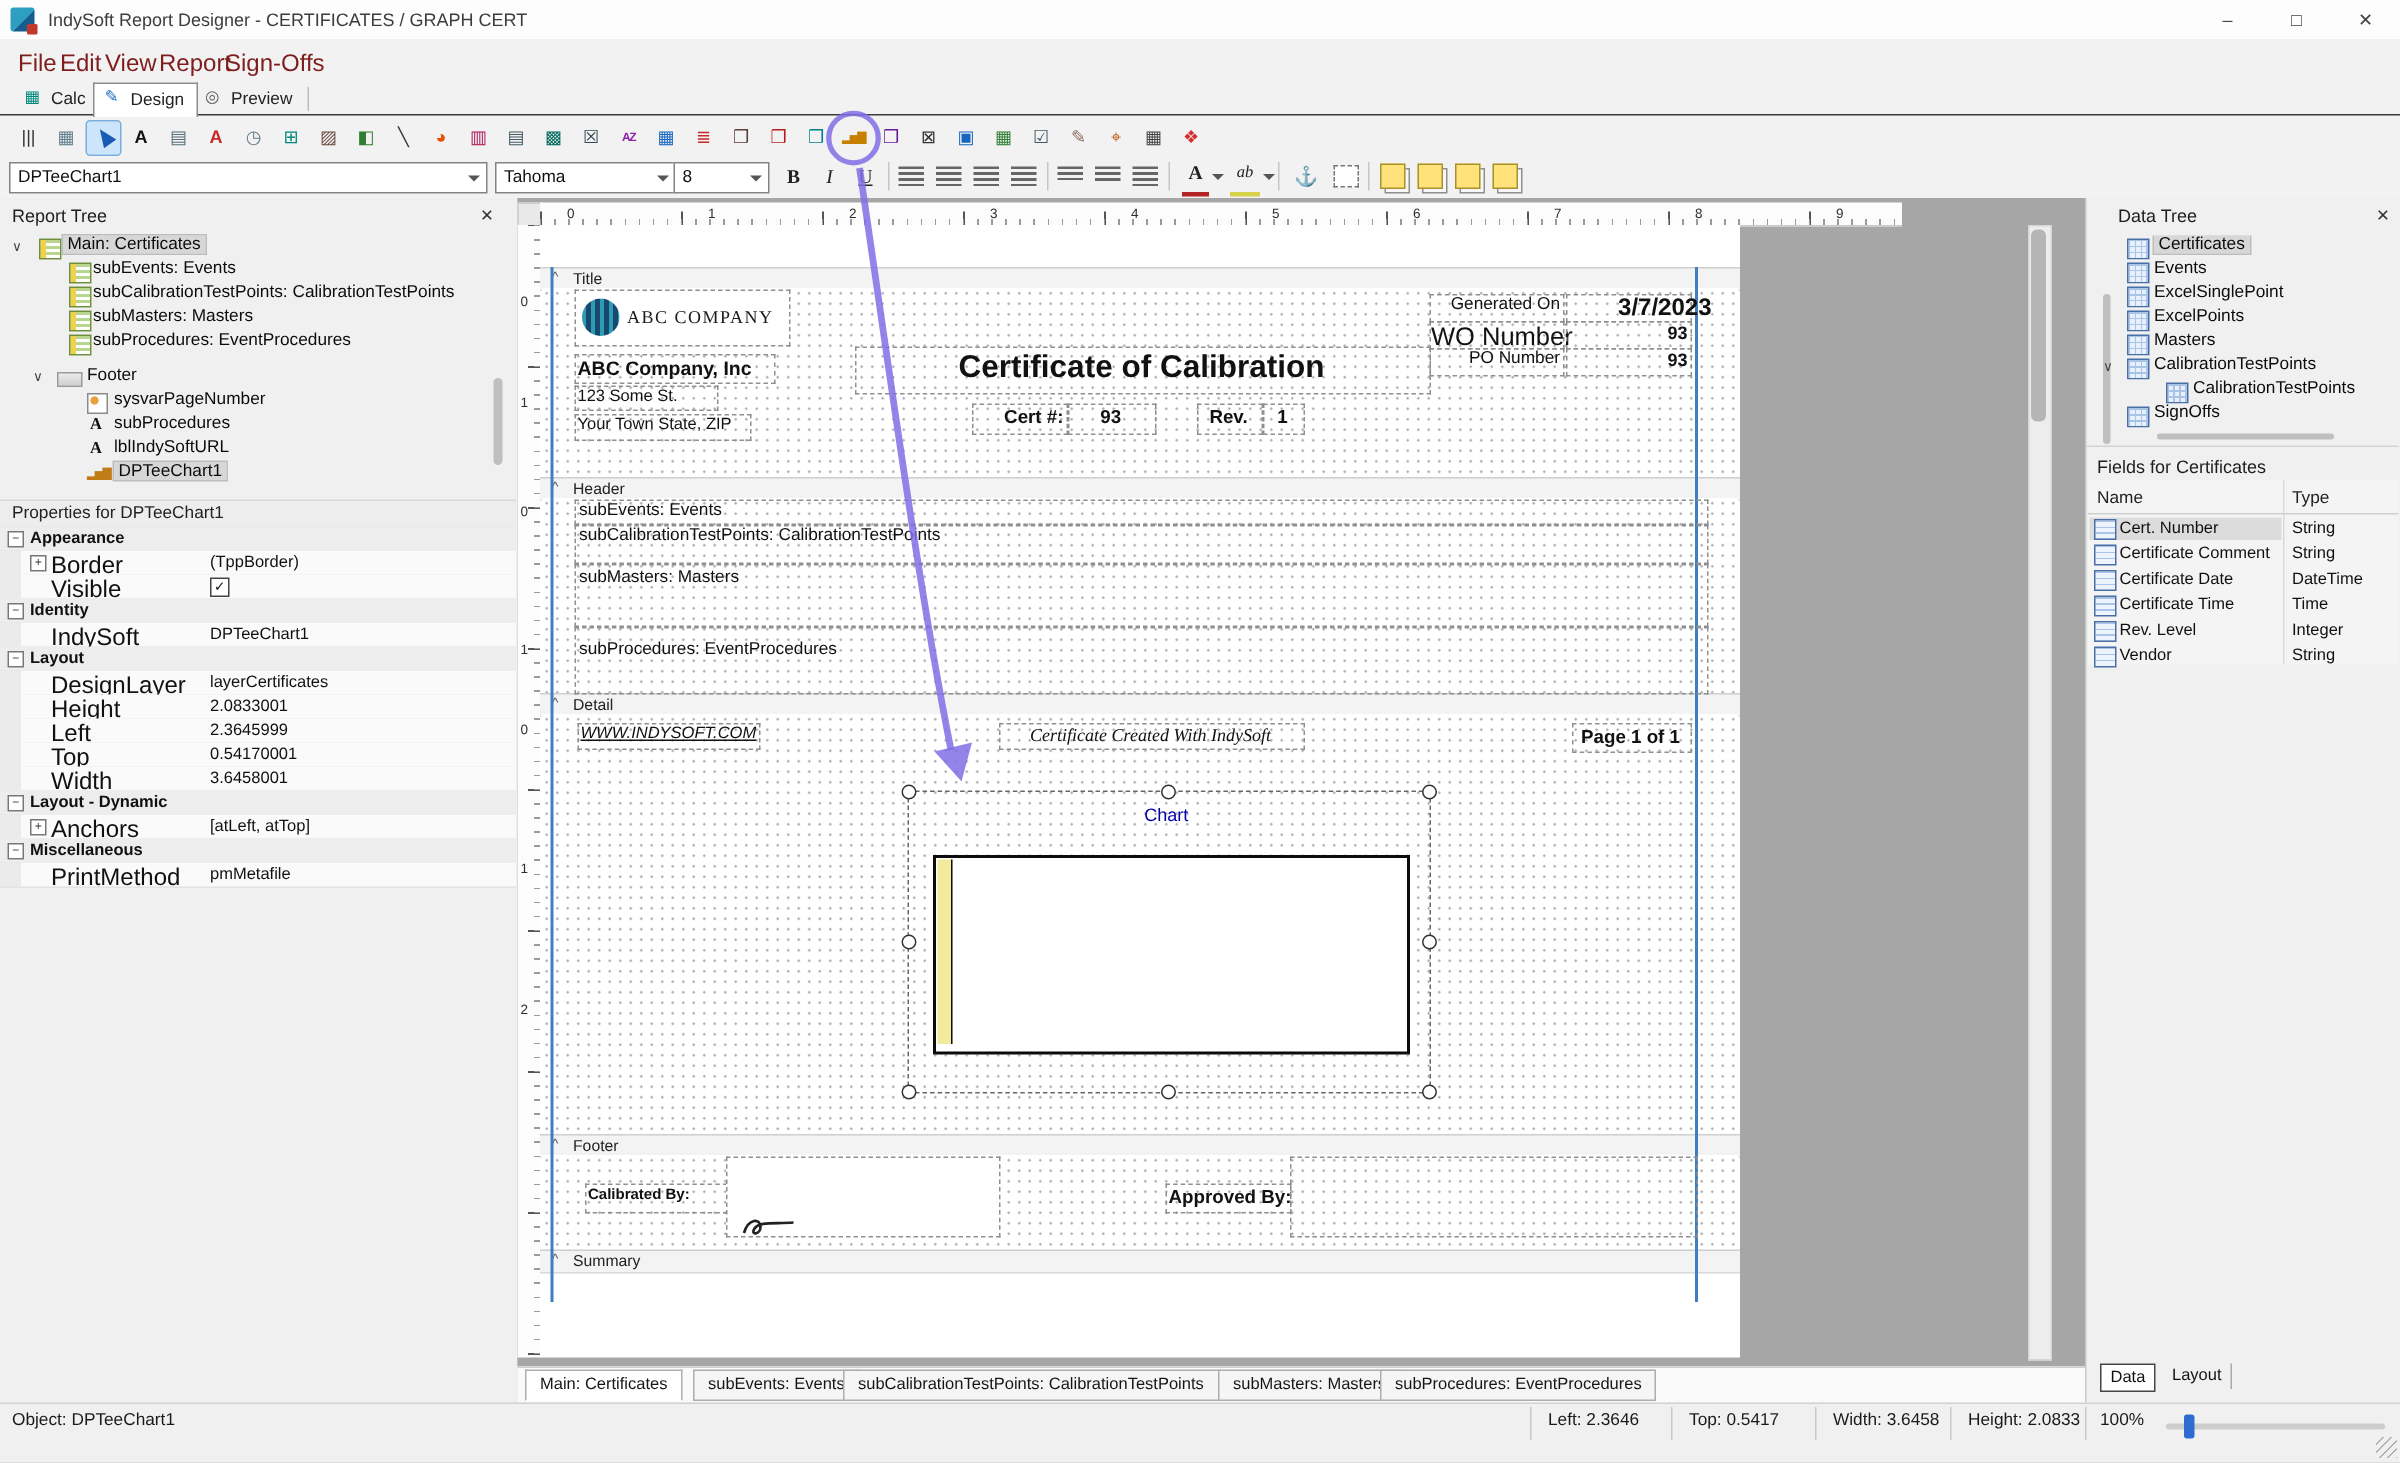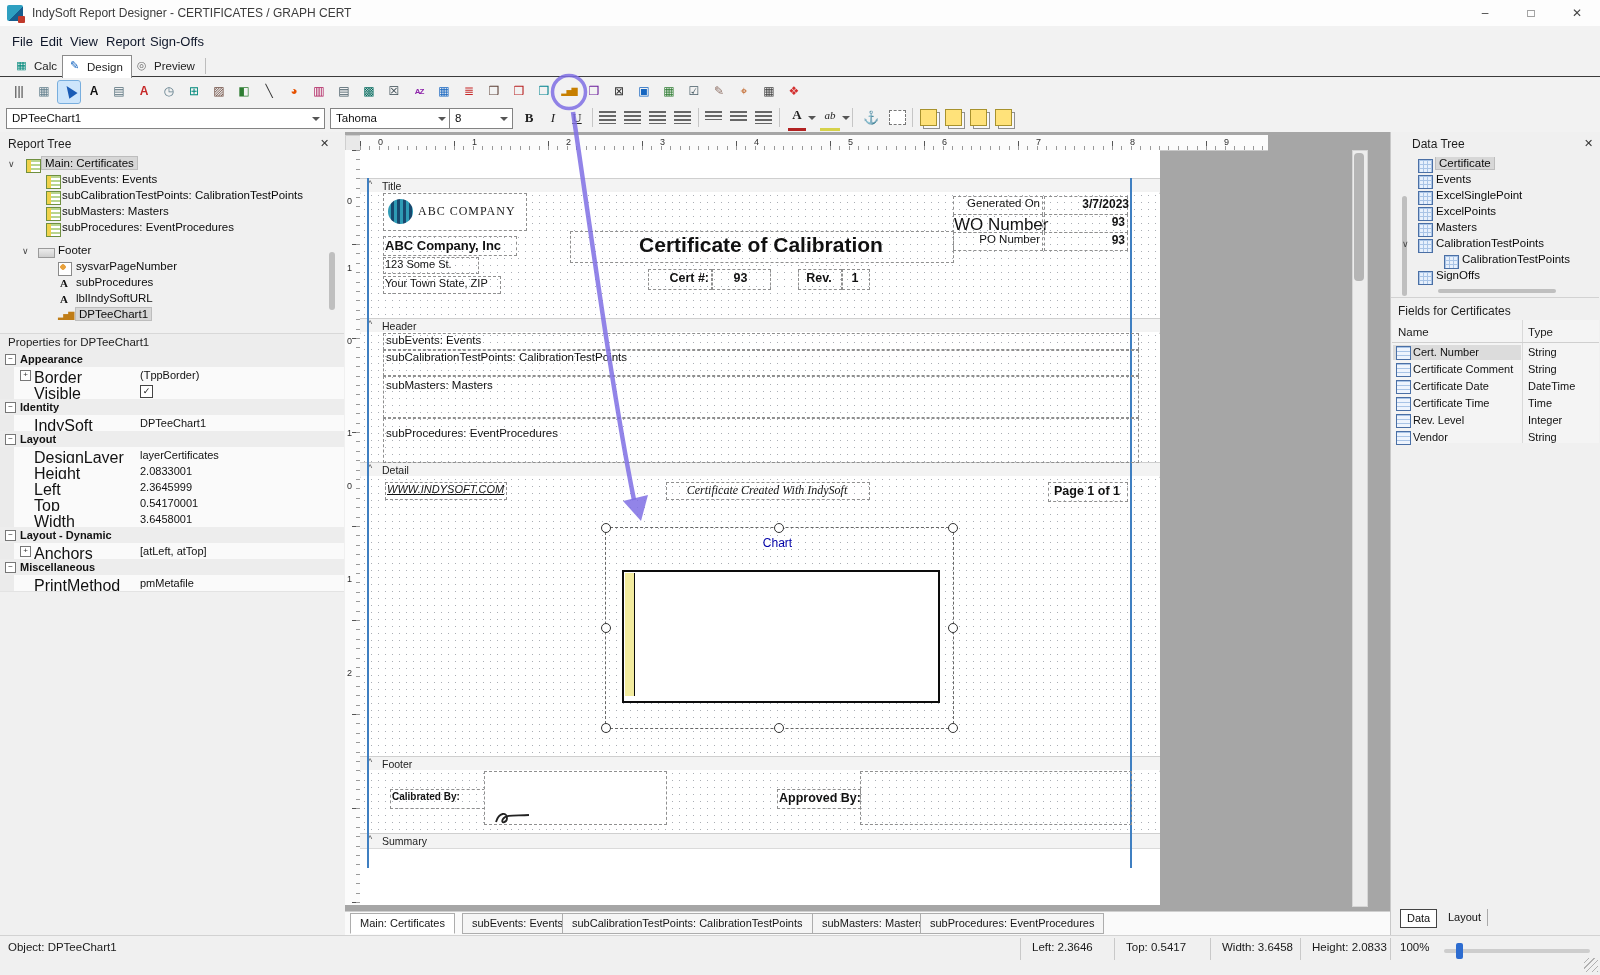--- a/index.html
+++ b/index.html
@@ -9,21 +9,21 @@
   
   .titlebar{left:0;top:0;width:1600px;height:26px;background:#fdfdfd;border-bottom:1px solid #e8e8e8}
   .appicon{left:7px;top:5px;width:16px;height:16px;border-radius:2px;
            background:linear-gradient(135deg,#2e9fc0 55%,#175d8f 55%)}
   .appicon:after{content:"";position:absolute;right:-2px;bottom:-2px;width:7px;height:7px;background:#c0392b;border-radius:1px}
   .apptitle{left:32px;top:6px;font-size:12px;color:#3c3c3c;white-space:nowrap}
   .wbtn{top:0;width:46px;height:26px;text-align:center;line-height:26px;font-size:12px;color:#444}
   
   .menubar{left:0;top:26px;width:1600px;height:28px;background:#f2f2f2}
   .grip{width:3px;background:repeating-linear-gradient(to bottom,#b9b9b9 0 2px,transparent 2px 4px)}
-  .menuitem{top:6px;font-size:13px;color:#0f172a;padding:2px 2px}
+  .menuitem{top:6px;font-size:16px;color:#7f1d1d;padding:2px 2px}
   
   .viewtabs{left:0;top:54px;width:1600px;height:23px;background:#f2f2f2}
   .darkline{left:0;top:76px;width:1600px;height:1px;background:#3b3b3b}
   .vtab{top:56px;height:20px;font-size:11.5px;line-height:20px;color:#222;padding:0 8px 0 24px}
   .vtab .vico{position:absolute;left:4px;top:2px;width:15px;height:15px;text-align:center;line-height:15px;font-size:11px}
   .vtab.active{top:55px;height:22px;line-height:22px;background:#fff;border:1px solid #8b8b8b;border-bottom:none;z-index:3}
   .vsep{top:58px;width:1px;height:16px;background:#bdbdbd}
   
   .toolbar1{left:0;top:78px;width:1600px;height:27px;background:#f2f2f2}
   .tbi{top:81px;width:22px;height:22px;text-align:center;line-height:21px;font-size:12px;border-radius:2px}
@@ -421,21 +421,21 @@
 <div class="abs dashbox" style="left:798px;top:269px;width:42px;height:19px">
   <span class="abs dtxt" style="left:0;top:1px;width:40px;text-align:center;font-size:12.5px;font-weight:bold">Rev.</span>
 </div>
 <div class="abs dashbox" style="left:842px;top:269px;width:26px;height:19px">
   <span class="abs dtxt" style="left:0;top:1px;width:24px;text-align:center;font-size:12.5px;font-weight:bold">1</span>
 </div>
 <div class="abs dashbox" style="left:953px;top:196px;width:88px;height:17px">
   <span class="abs dtxt" style="left:0;top:0;width:86px;text-align:right;font-size:11.5px">Generated On</span>
 </div>
 <div class="abs dashbox" style="left:1044px;top:196px;width:82px;height:17px">
-  <span class="abs dtxt" style="left:4px;top:0;width:80px;text-align:right;font-size:12px;font-weight:bold">3/7/2023</span>
+  <span class="abs dtxt" style="left:16px;top:0;width:80px;text-align:right;font-size:16px;font-weight:bold">3/7/2023</span>
 </div>
 <div class="abs dashbox" style="left:953px;top:214px;width:88px;height:17px">
   <span class="abs dtxt" style="left:0;top:0;width:86px;text-align:center;font-size:17px">WO Number</span>
 </div>
 <div class="abs dashbox" style="left:1044px;top:214px;width:82px;height:17px">
   <span class="abs dtxt" style="left:0;top:0;width:80px;text-align:right;font-size:12px;font-weight:bold">93</span>
 </div>
 <div class="abs dashbox" style="left:953px;top:232px;width:88px;height:17px">
   <span class="abs dtxt" style="left:0;top:0;width:86px;text-align:right;font-size:11.5px">PO Number</span>
 </div>
@@ -503,21 +503,21 @@
 <span class="abs btab" style="left:812px">subMasters: Masters</span>
 <span class="abs btab" style="left:920px">subProcedures: EventProcedures</span>
 
 <div class="abs rpanel"></div>
 <span class="abs phead" style="left:1412px;top:137px">Data Tree</span>
 <span class="abs closex" style="left:1584px;top:137px">✕</span>
 <span class="abs scrollthumb" style="left:1402px;top:196px;width:5px;height:100px"></span>
 
 <div class="abs" style="left:1390px;top:157px;width:208px;height:16px;overflow:hidden">
   <span class="abs tico i-tbl" style="left:28px;top:2px"></span>
-  <span class="abs tlab selbg" style="left:46px;top:0">Certificate</span>
+  <span class="abs tlab selbg" style="left:46px;top:0">Certificates</span>
 </div>
 <div class="abs" style="left:1390px;top:173px;width:208px;height:16px;overflow:hidden">
   <span class="abs tico i-tbl" style="left:28px;top:2px"></span>
   <span class="abs tlab" style="left:46px;top:0">Events</span>
 </div>
 <div class="abs" style="left:1390px;top:189px;width:208px;height:16px;overflow:hidden">
   <span class="abs tico i-tbl" style="left:28px;top:2px"></span>
   <span class="abs tlab" style="left:46px;top:0">ExcelSinglePoint</span>
 </div>
 <div class="abs" style="left:1390px;top:205px;width:208px;height:16px;overflow:hidden">

